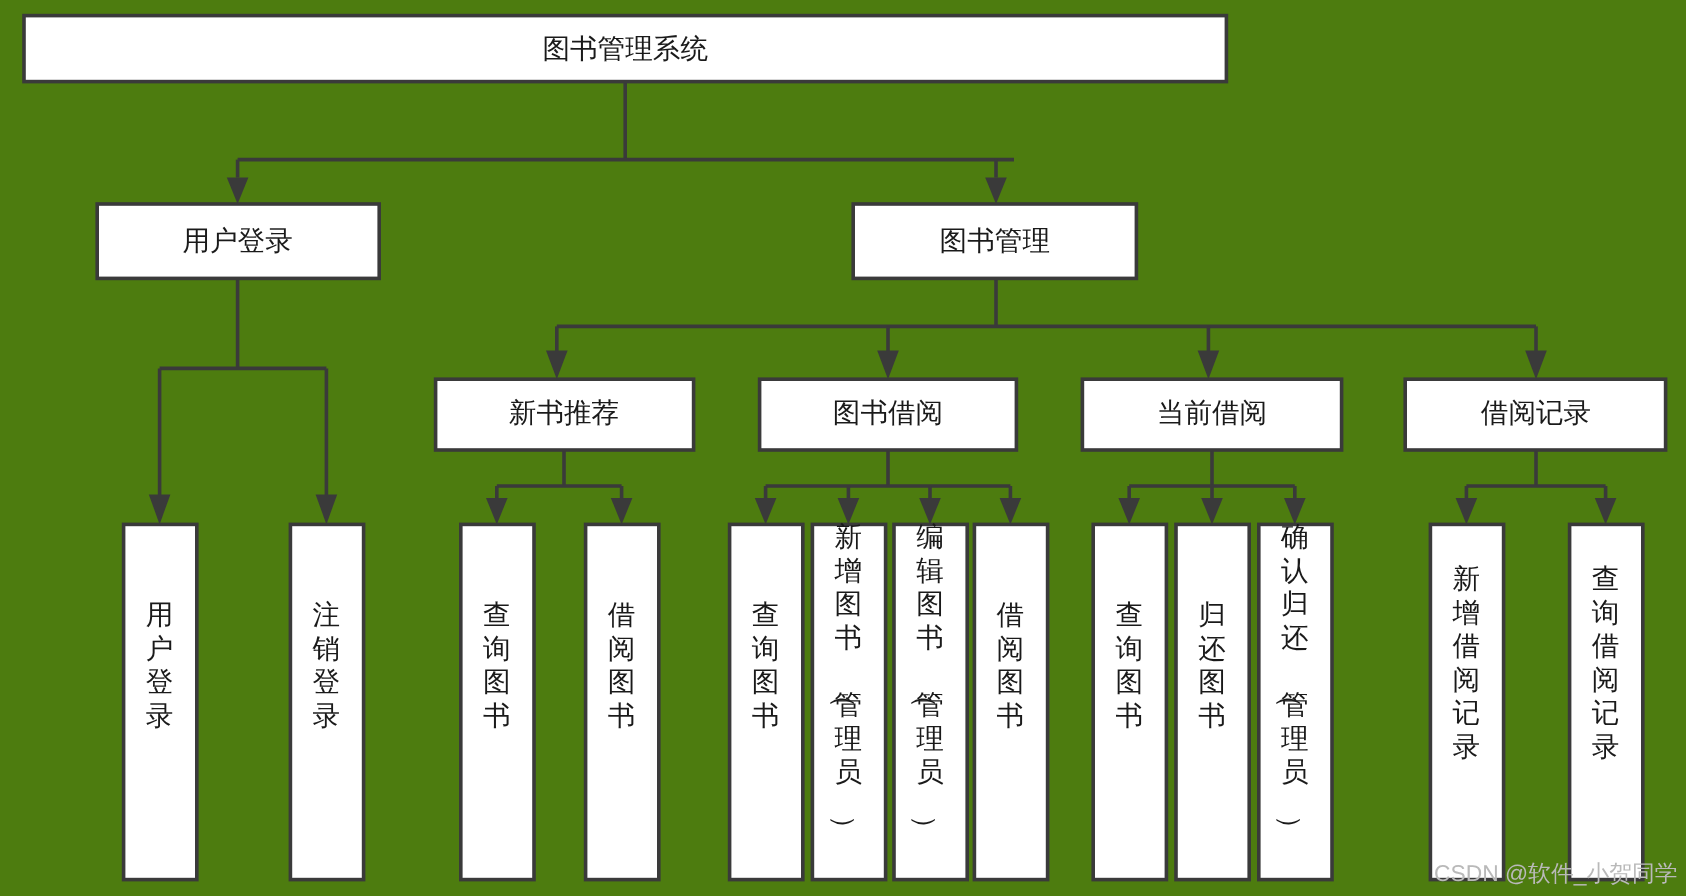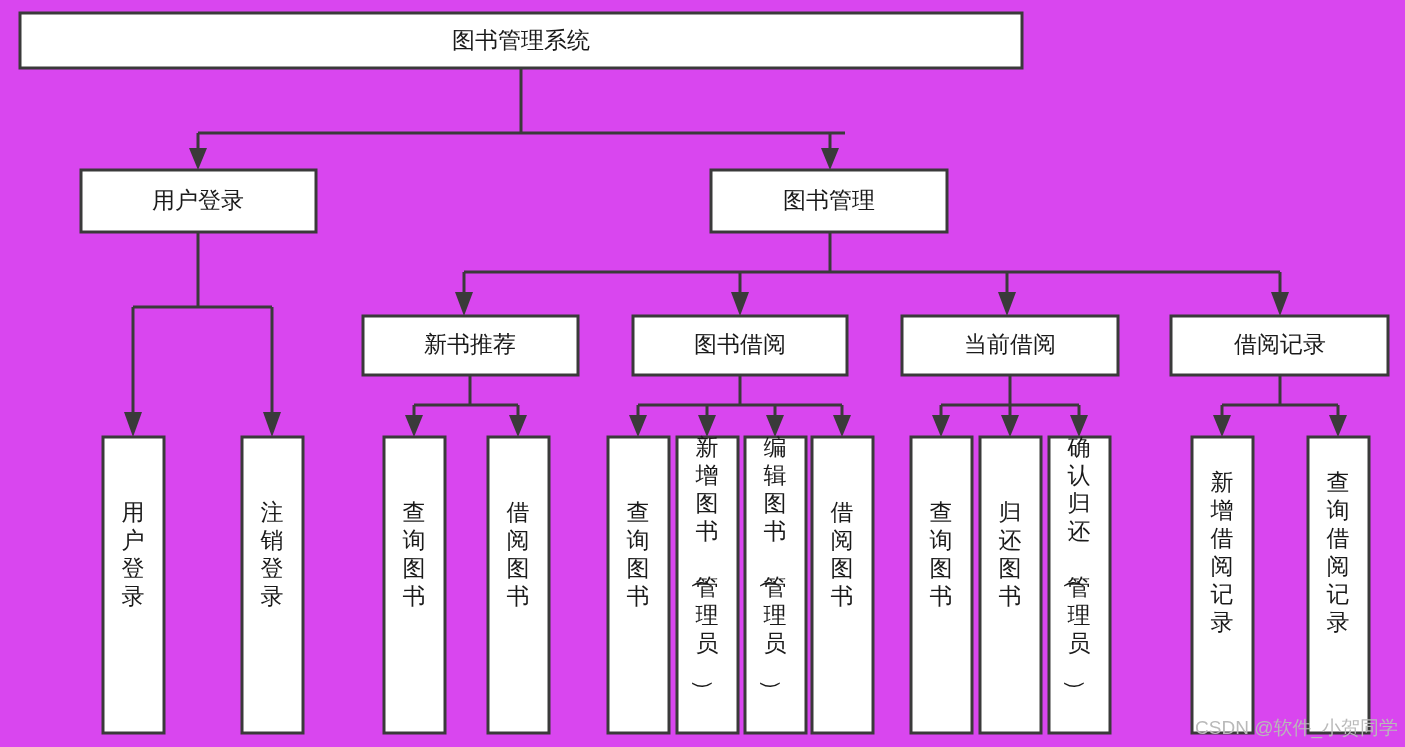--- a/index.html
+++ b/index.html
@@ -10,21 +10,21 @@
   body {
     width: 1405px;
     height: 747px;
     font-family: "Liberation Sans", "DejaVu Sans", sans-serif;
     overflow: hidden;
   }
   #diagram-root {
     position: relative;
     width: 1405px;
     height: 747px;
-    background: #d946ef;
+    background: #4d7c0f;
   }
   svg.diagram-canvas {
     position: absolute;
     left: 0;
     top: 0;
     width: 1405px;
     height: 747px;
     display: block;
   }
   .node-box {

